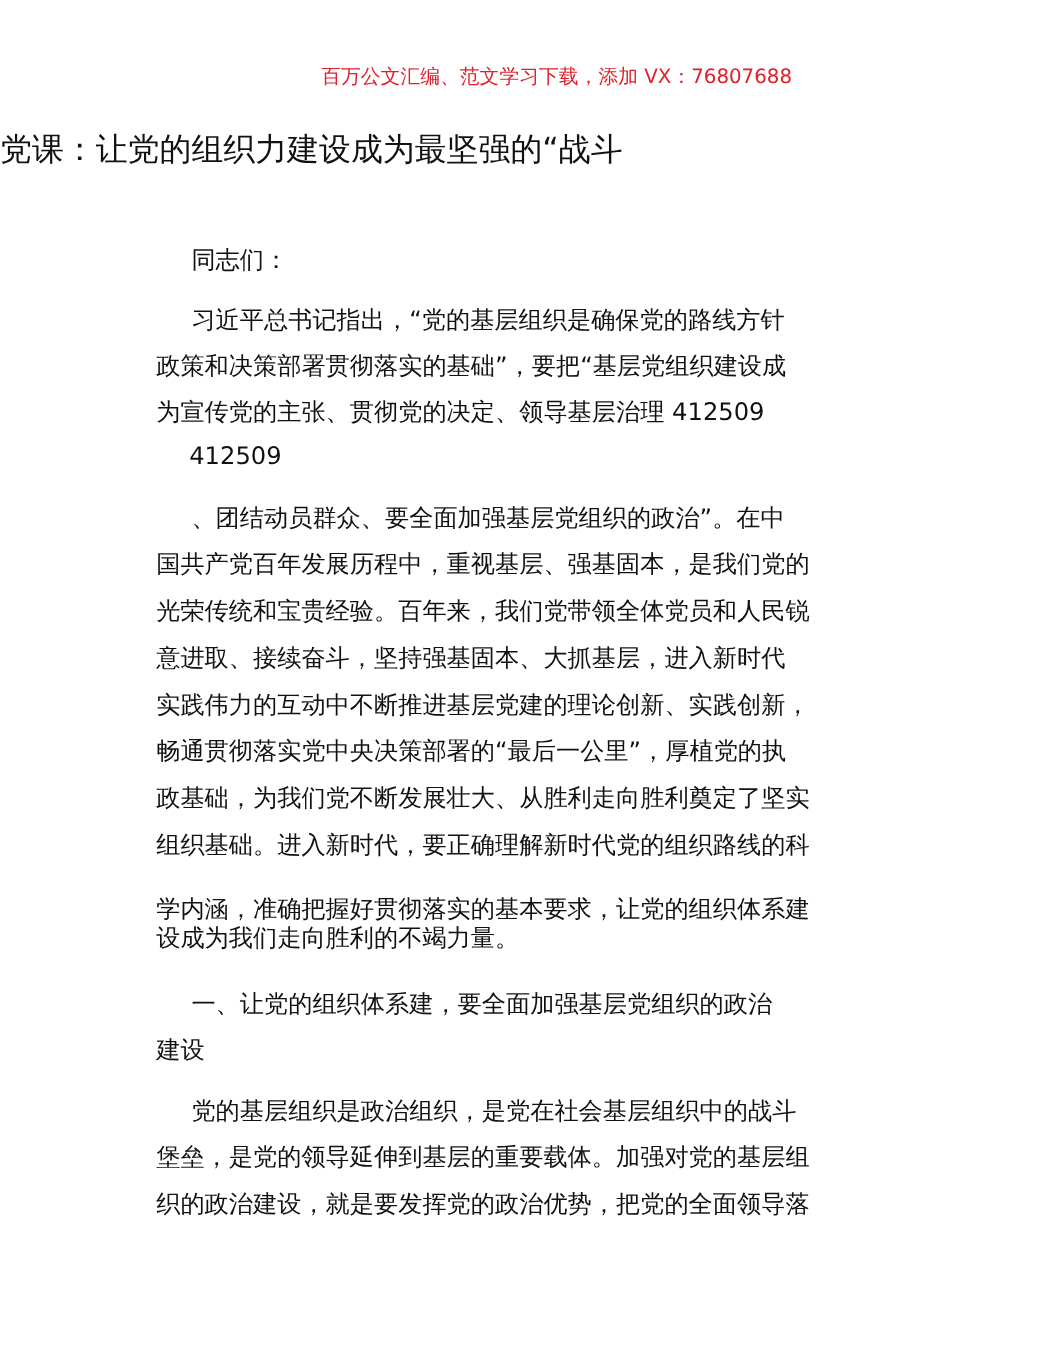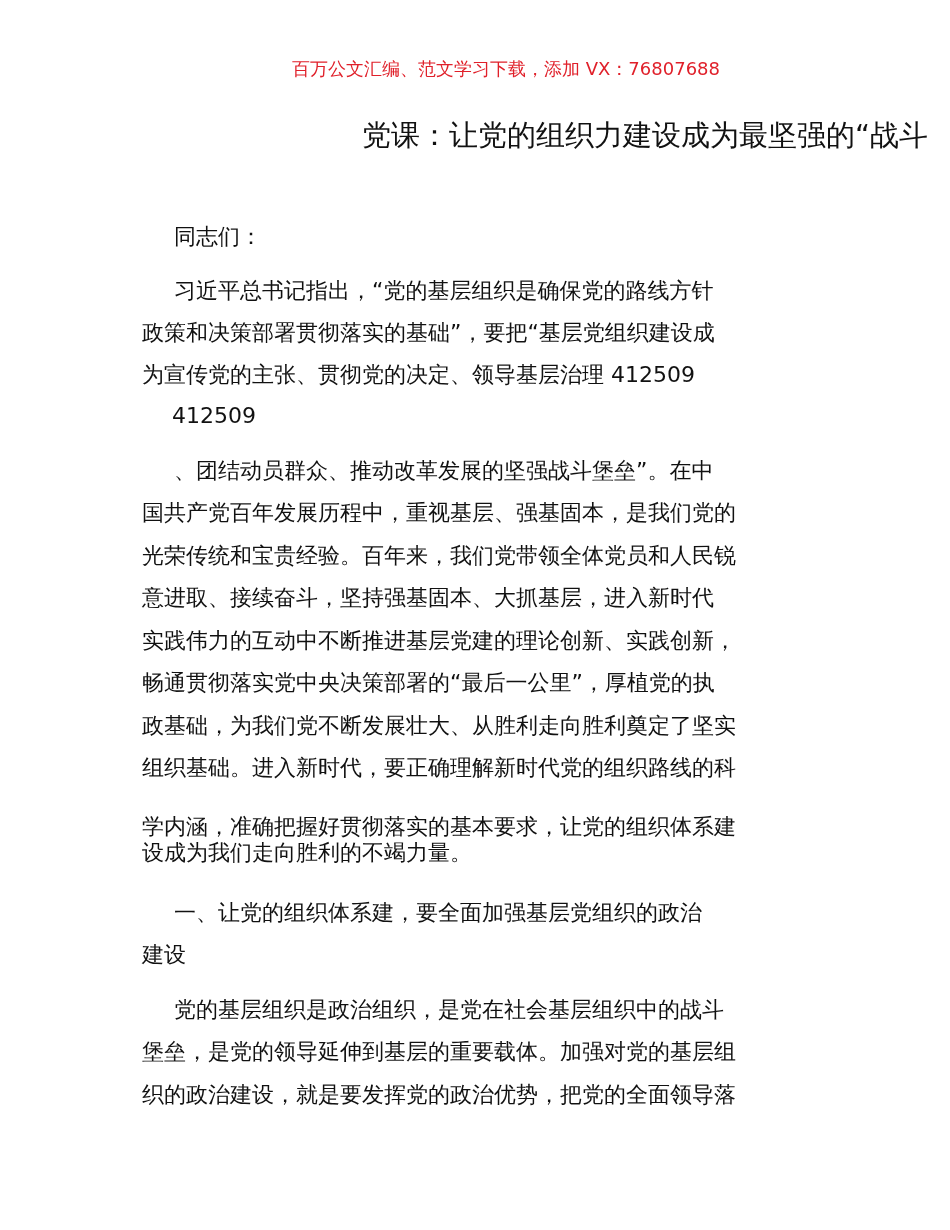--- a/index.html
+++ b/index.html
@@ -1,20 +1,20 @@
 <!DOCTYPE html>
 <html><head>
 <meta charset="utf-8">
 <style>
   html, body { margin: 0; padding: 0; background: #ffffff; }
   body { width: 950px; height: 1230px; position: relative; overflow: hidden;
          font-family: "DejaVu Sans", "Liberation Sans", sans-serif; color: #111111; }
   .banner { position: absolute; top: 57px; left: 0; width: 950px; text-align: center;
             font-size: 18px; color: #e0202a; margin-left: 31px; }
-  .title { position: absolute; top: 113px; left: 0; width: 928px; text-align: right;
+  .title { position: absolute; top: 113px; left: 0; width: 928px; text-align: left;
            font-size: 29px; line-height: 44px; color: #111; }
   .line { position: absolute; left: 142px; font-size: 22px; white-space: nowrap; color: #111; }
   .indent { left: 174px; }
   .num { left: 172px; }
 </style>
 </head>
 <body>
 
 <div class="banner">百万公文汇编、范文学习下载，添加 VX：76807688</div>
 
@@ -22,21 +22,21 @@
   <div>党课：让党的组织力建设成为最坚强的“战斗</div>
 </div>
 
 <div class="line indent" style="top:222px">同志们：</div>
 
 <div class="line indent" style="top:276px">习近平总书记指出，“党的基层组织是确保党的路线方针</div>
 <div class="line" style="top:318px">政策和决策部署贯彻落实的基础”，要把“基层党组织建设成</div>
 <div class="line" style="top:360px">为宣传党的主张、贯彻党的决定、领导基层治理 412509</div>
 <div class="line num" style="top:403px">412509</div>
 
-<div class="line indent" style="top:456px">、团结动员群众、推动改革发展的坚强战斗堡垒”。在中</div>
+<div class="line indent" style="top:456px">、团结动员群众、要全面加强基层党组织的政治”。在中</div>
 <div class="line" style="top:498px">国共产党百年发展历程中，重视基层、强基固本，是我们党的</div>
 <div class="line" style="top:541px">光荣传统和宝贵经验。百年来，我们党带领全体党员和人民锐</div>
 <div class="line" style="top:583px">意进取、接续奋斗，坚持强基固本、大抓基层，进入新时代</div>
 <div class="line" style="top:626px">实践伟力的互动中不断推进基层党建的理论创新、实践创新，</div>
 <div class="line" style="top:668px">畅通贯彻落实党中央决策部署的“最后一公里”，厚植党的执</div>
 <div class="line" style="top:711px">政基础，为我们党不断发展壮大、从胜利走向胜利奠定了坚实</div>
 <div class="line" style="top:753px">组织基础。进入新时代，要正确理解新时代党的组织路线的科</div>
 <div class="line" style="top:812px">学内涵，准确把握好贯彻落实的基本要求，让党的组织体系建</div>
 <div class="line" style="top:838px">设成为我们走向胜利的不竭力量。</div>
 

